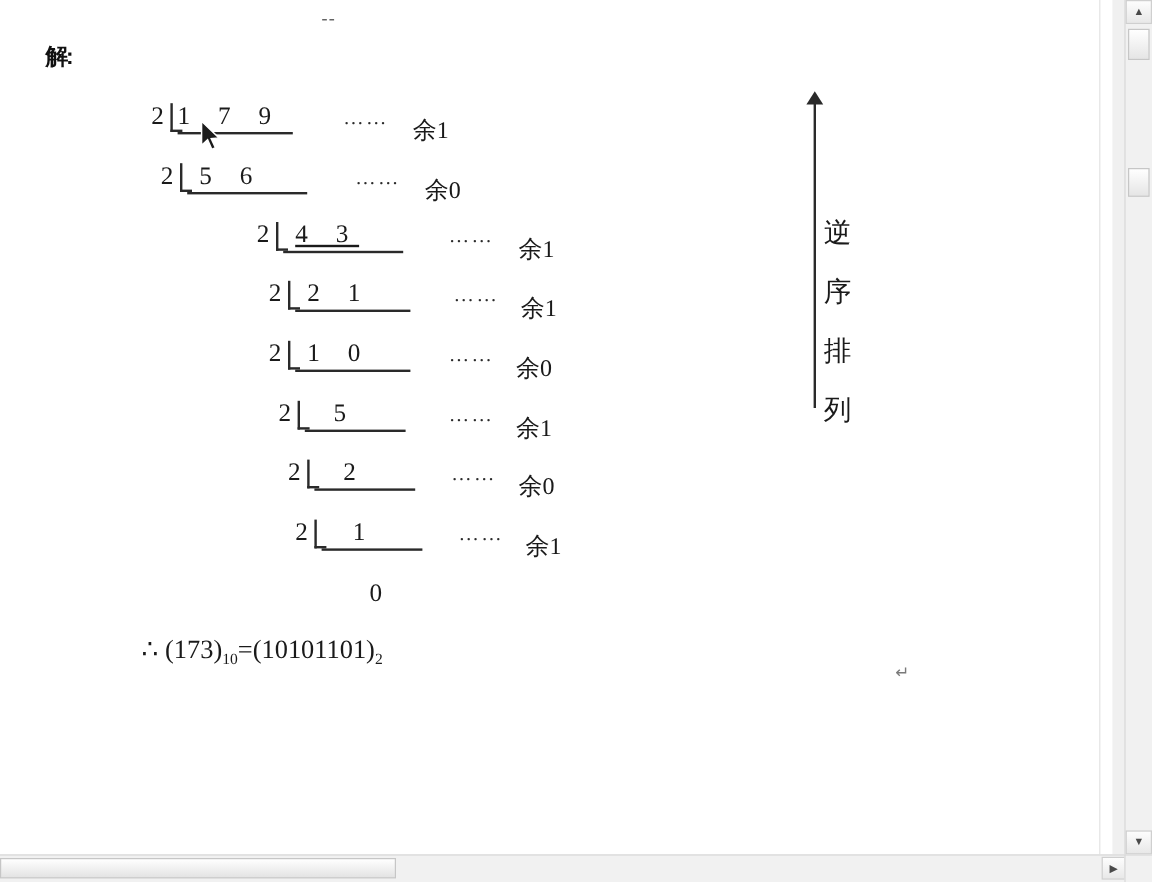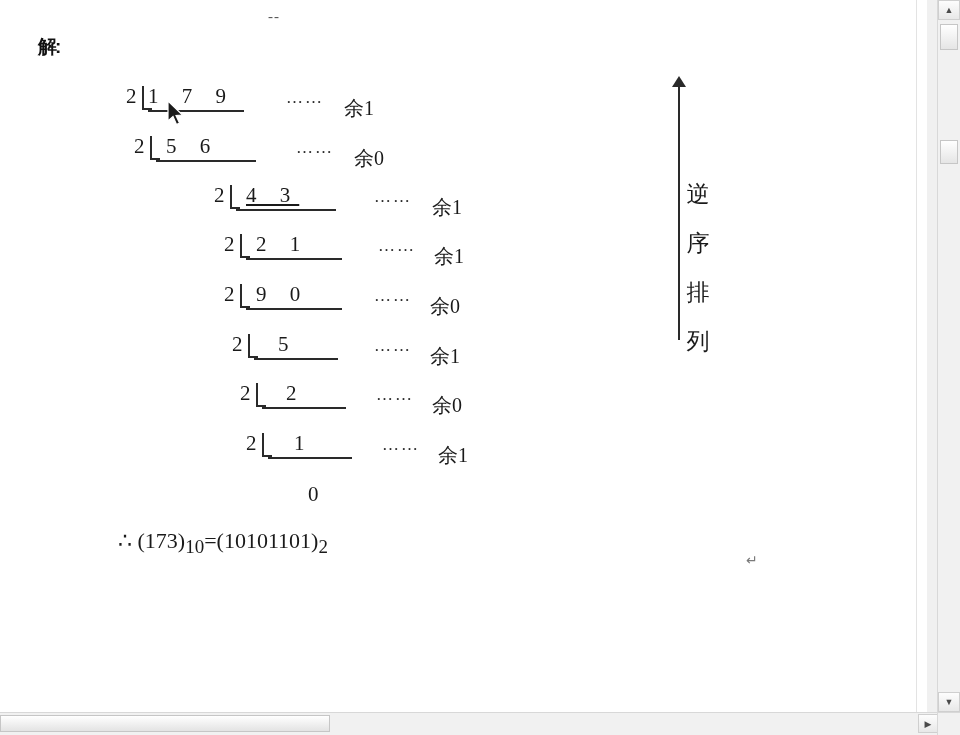--- a/index.html
+++ b/index.html
@@ -266,21 +266,21 @@
 
   #conclusion {
     position: absolute;
     left: 118px;
     top: 528px;
     font-size: 22px;
     color: #1a1a1a;
     white-space: nowrap;
   }
   #conclusion .sub {
-    font-size: 19px;
+    font-size: 13px;
     vertical-align: sub;
   }
 
   
   #arrow-line {
     position: absolute;
     left: 678px;
     top: 82px;
     width: 2px;
     height: 258px;
@@ -384,21 +384,21 @@
       <span class="bracket"></span>
       <span class="quotient" style="left:32px;">2 1</span>
       <span class="underline" style="width:96px;"></span>
       <span class="dots" style="left:154px;">……</span>
       <span class="remainder" style="left:210px;">余1</span>
     </div>
 
     <div class="div-row" style="left:224px; top:282px;">
       <span class="divisor">2</span>
       <span class="bracket"></span>
-      <span class="quotient" style="left:32px;">9 0</span>
+      <span class="quotient" style="left:32px;">1 0</span>
       <span class="underline" style="width:96px;"></span>
       <span class="dots" style="left:150px;">……</span>
       <span class="remainder" style="left:206px;">余0</span>
     </div>
 
     <div class="div-row" style="left:232px; top:332px;">
       <span class="divisor">2</span>
       <span class="bracket"></span>
       <span class="quotient" style="left:46px;">5</span>
       <span class="underline" style="width:84px;"></span>

